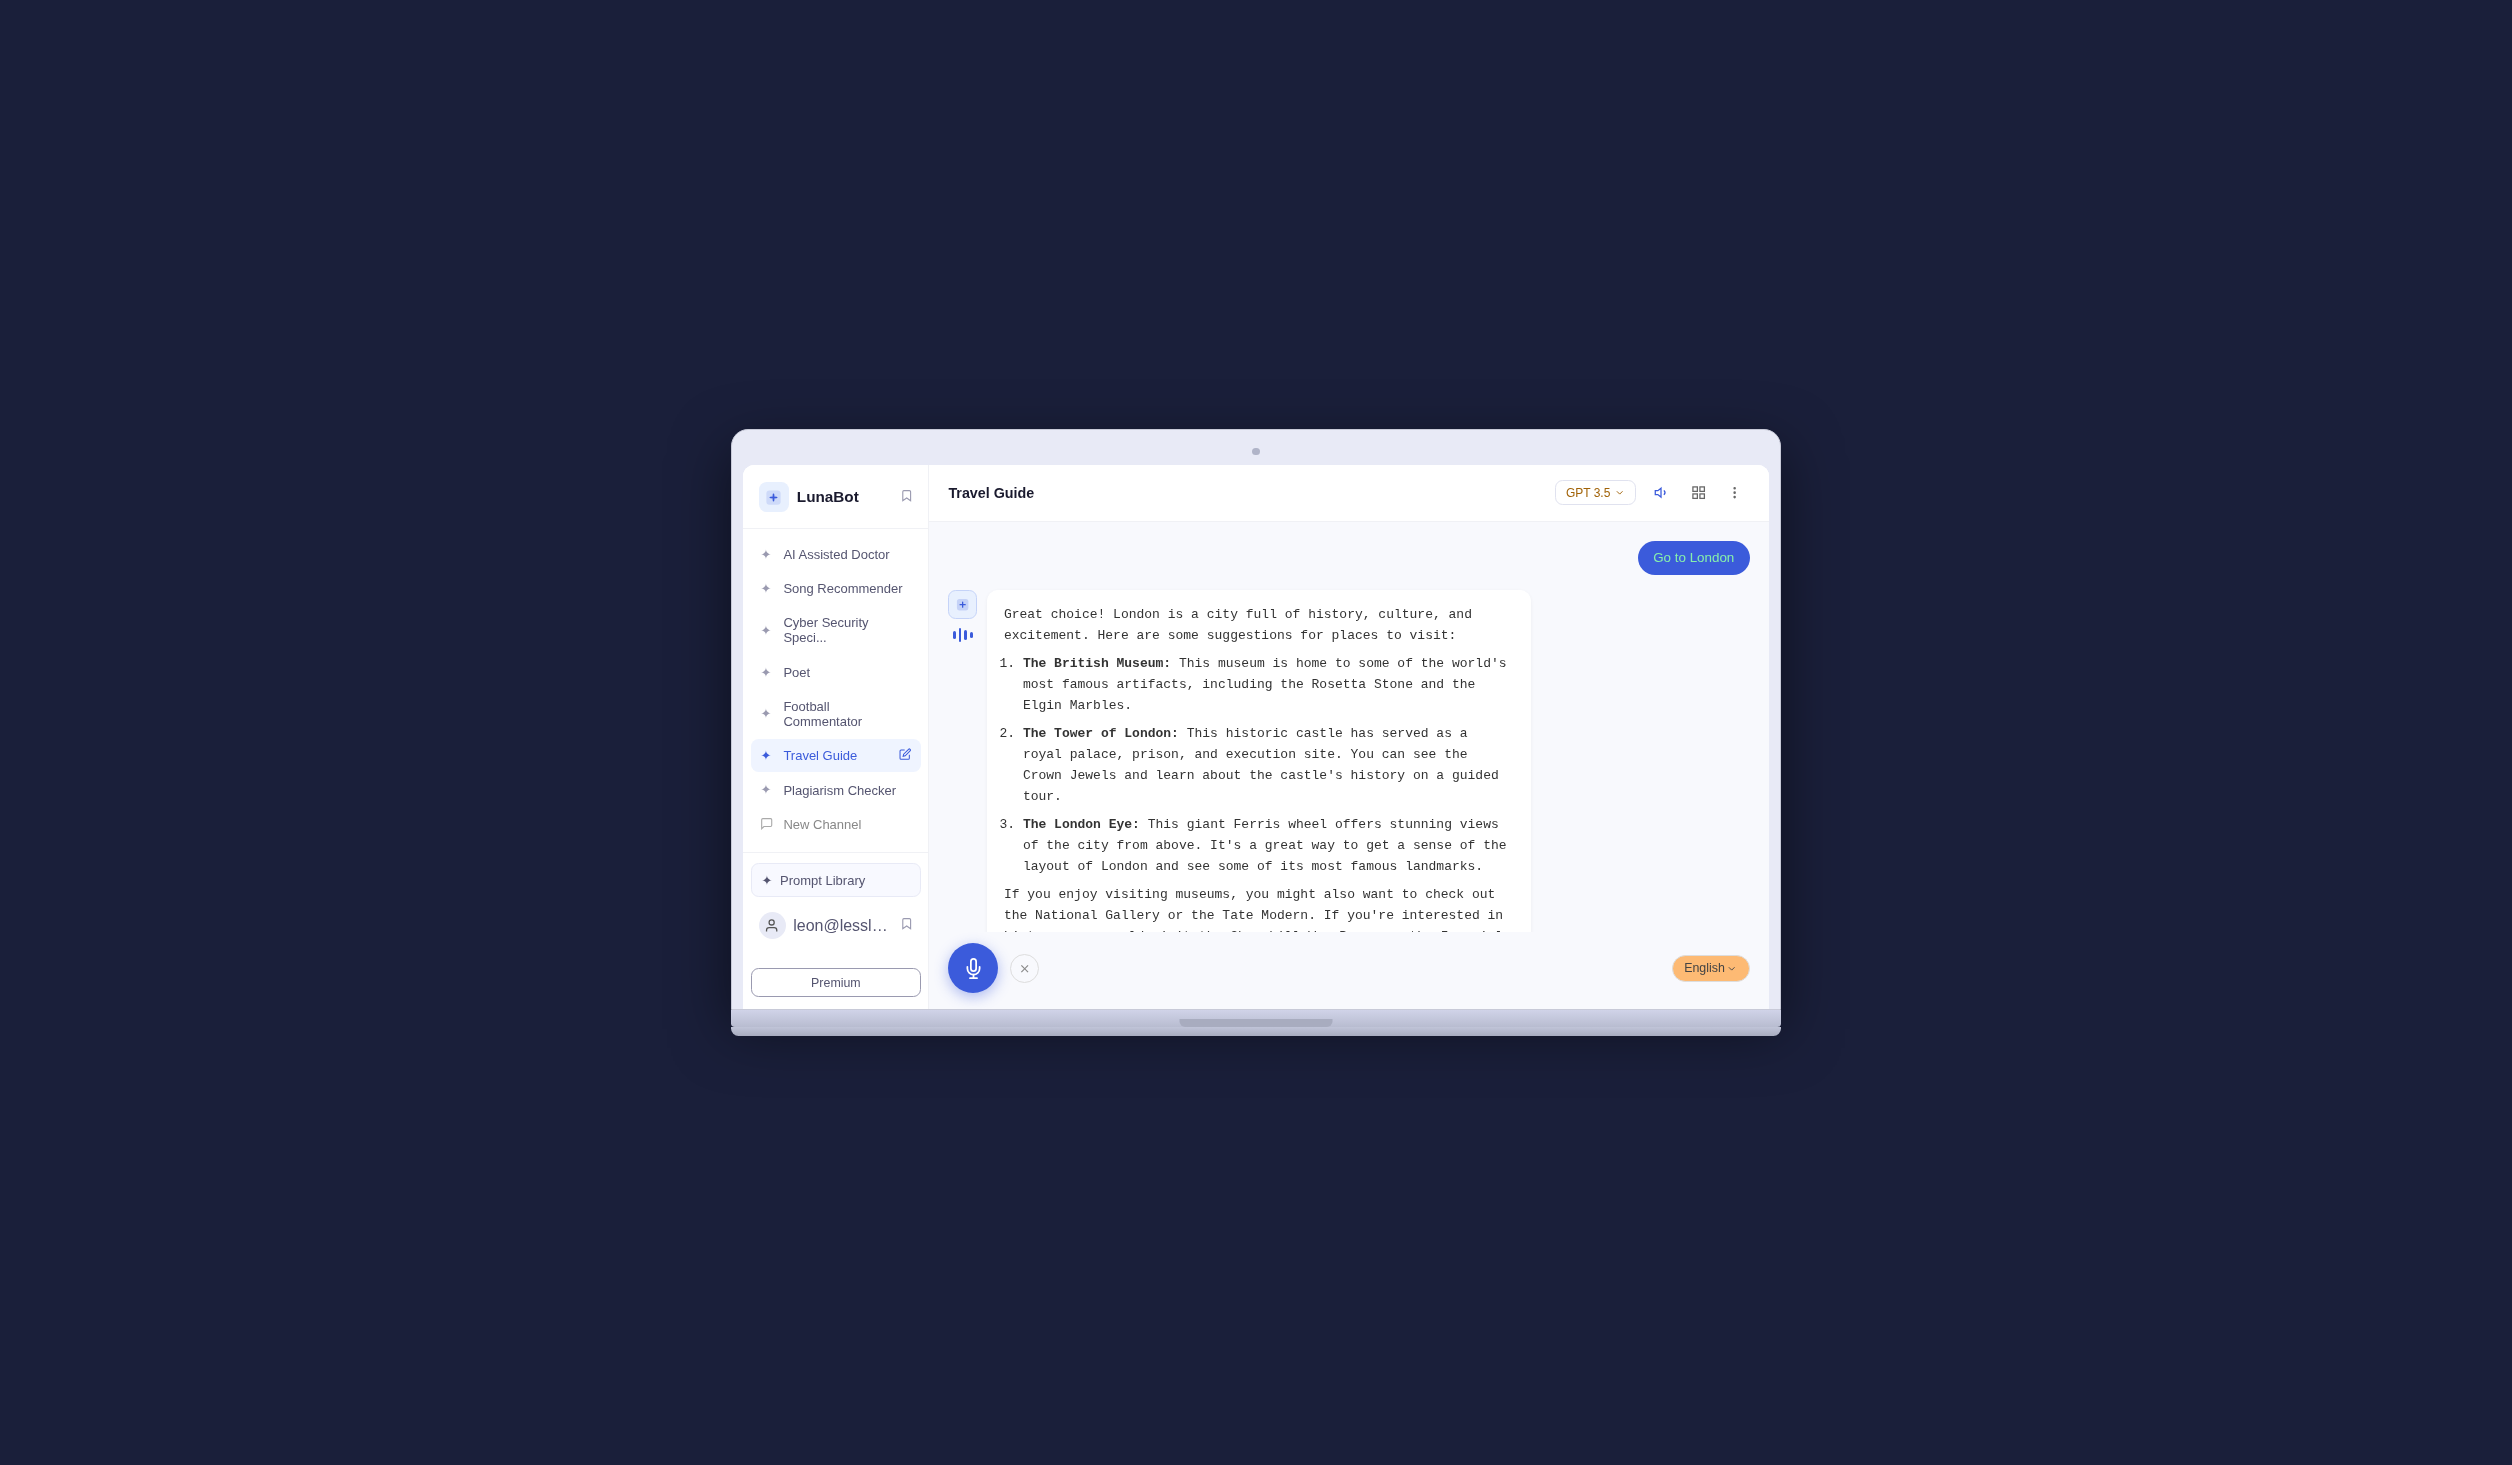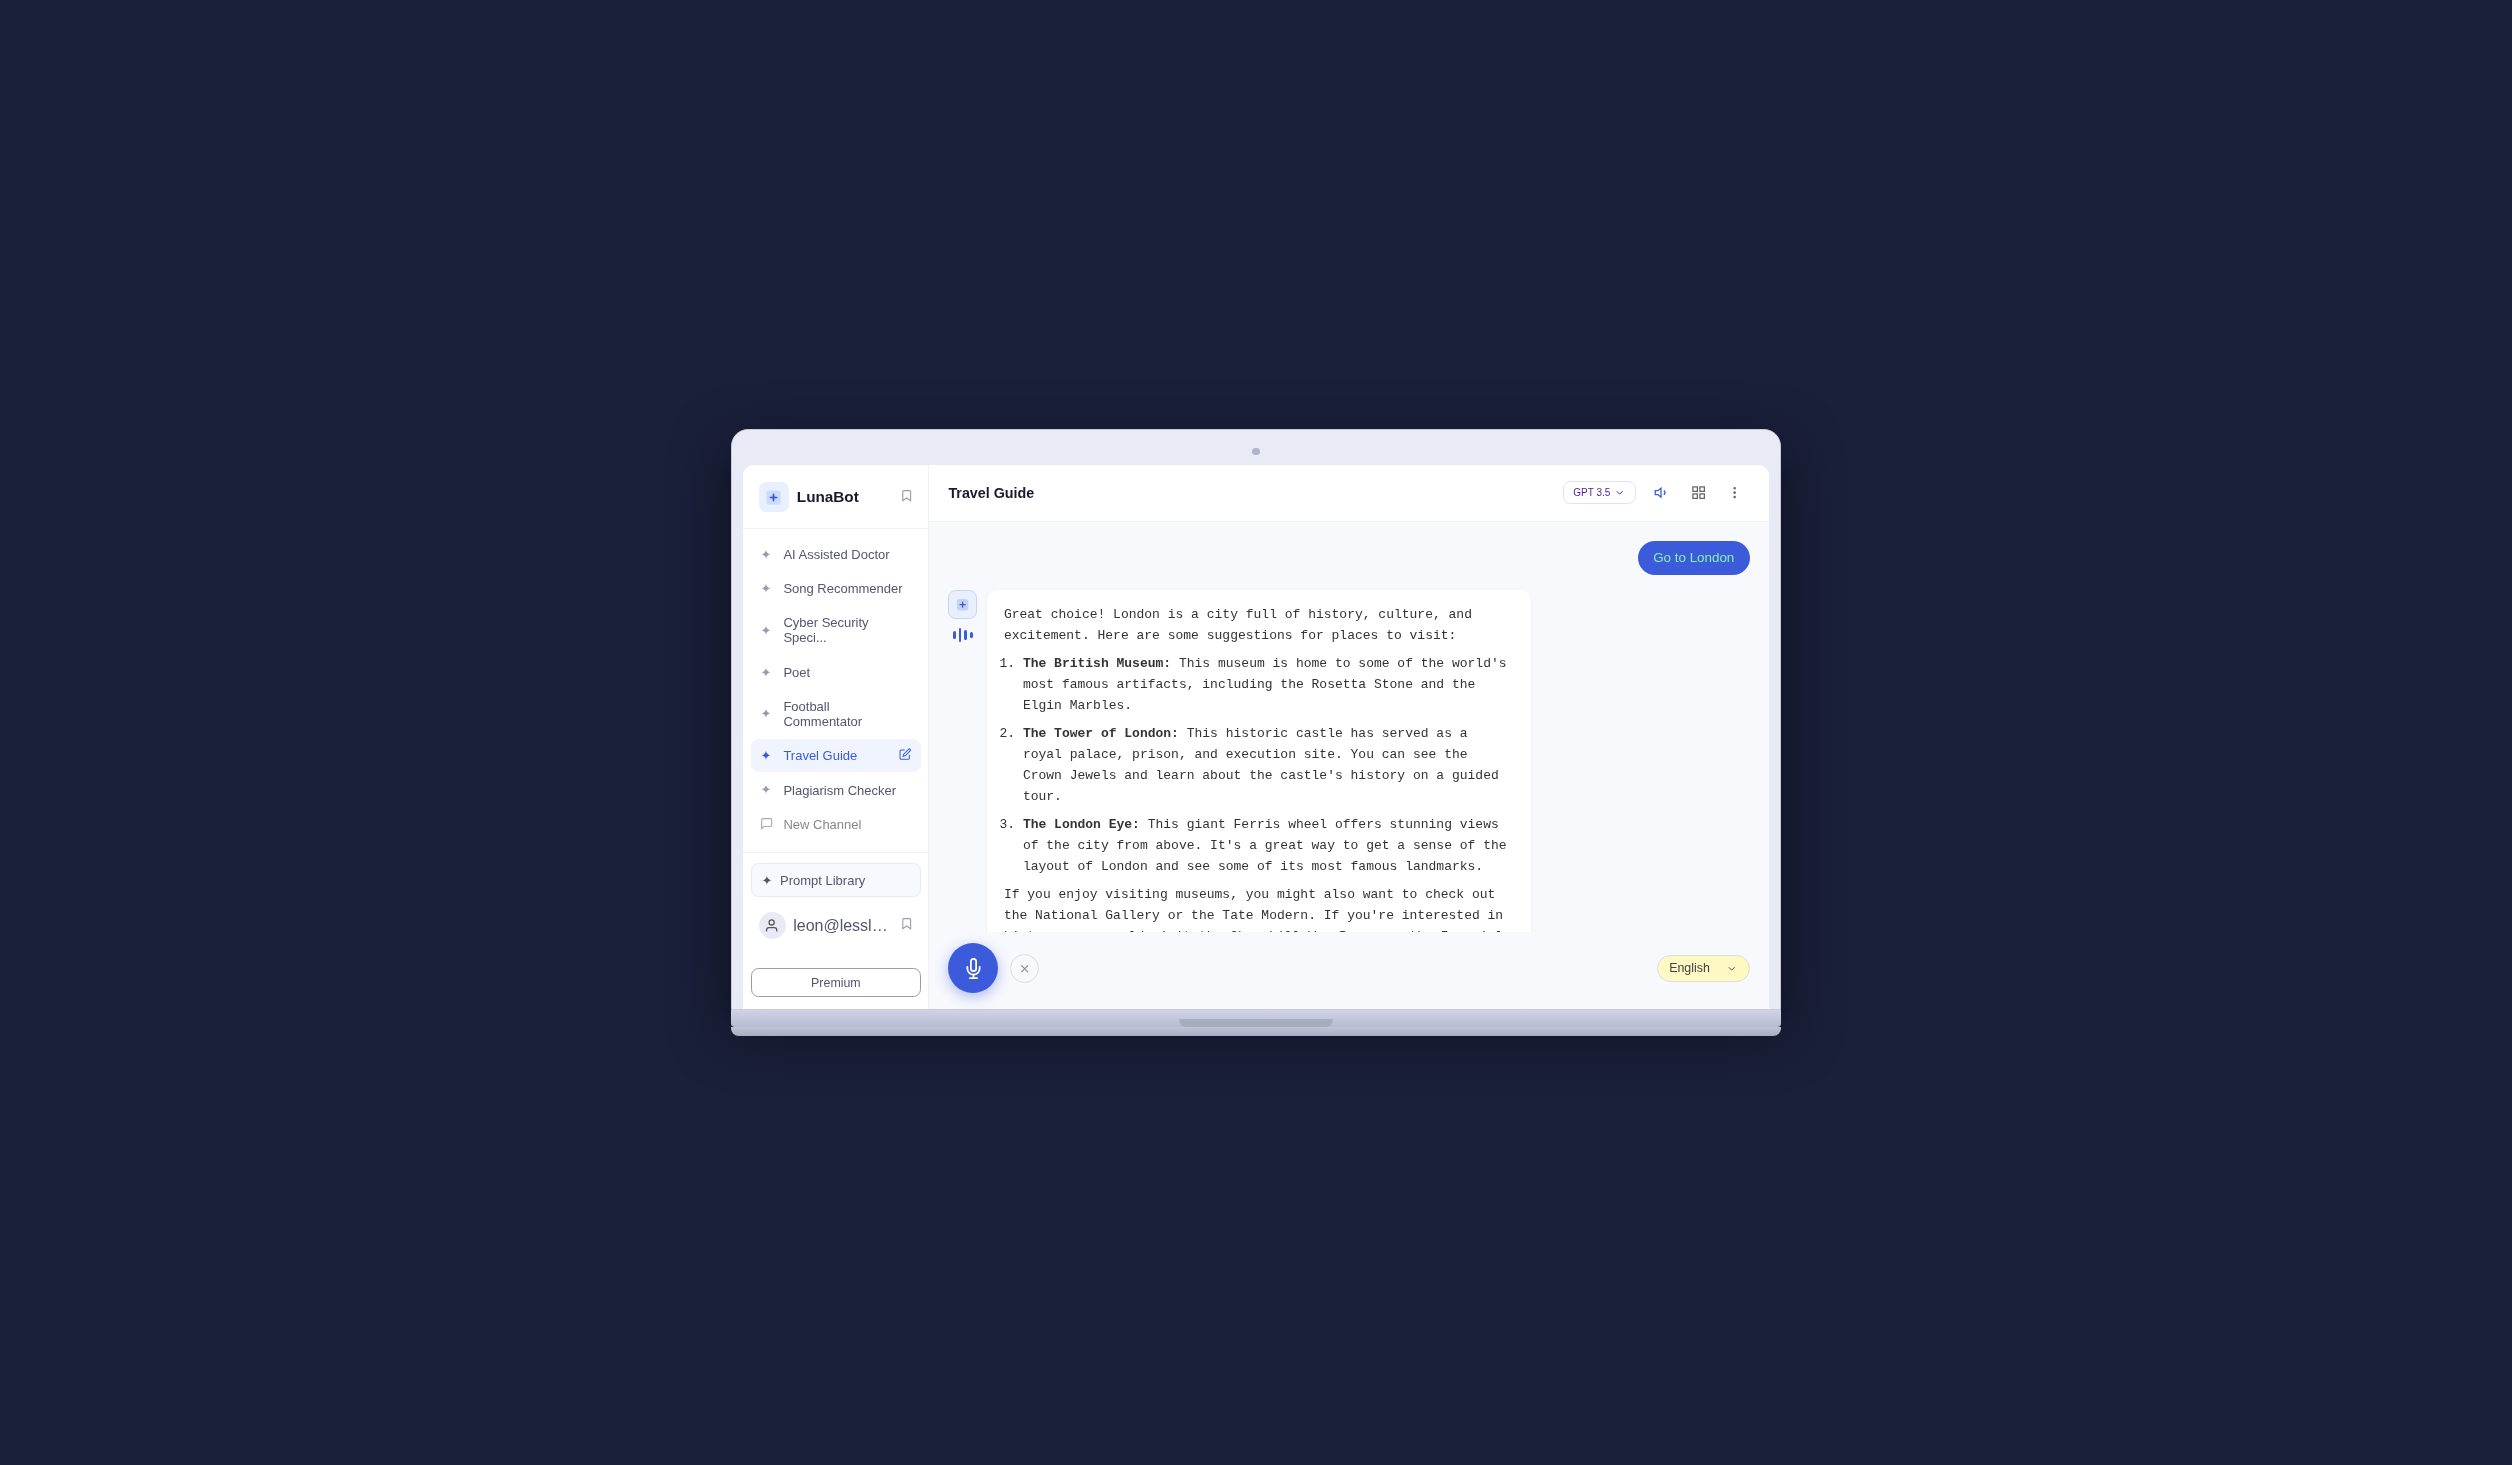--- a/index.html
+++ b/index.html
@@ -230,22 +230,22 @@
       flex: 1;
     }
 
     .model-selector {
       display: flex;
       align-items: center;
       gap: 3.8px;
       padding: 4.8px 9.5px;
       border: 1px solid #e0e2ef;
       border-radius: 7.6px;
-      font-size: 10px;
-      color: #4c1d95;
+      font-size: 12px;
+      color: #a16207;
       cursor: pointer;
       background: #fff;
     }
 
     .header-actions {
       display: flex;
       align-items: center;
       gap: 7.6px;
       margin-left: 11.4px;
     }
@@ -372,28 +372,28 @@
       justify-content: center;
       cursor: pointer;
       color: #888;
       border-radius: 50%;
       border: 1px solid #ddd;
     }
 
     .language-selector {
       display: flex;
       align-items: center;
-      gap: 16px;
+      gap: 1px;
       padding: 5.7px 11.4px;
       border: 1px solid #ddd;
       border-radius: 19px;
       font-size: 12.4px;
       color: #444;
       cursor: pointer;
-      background: #fef9c3;
+      background: #fdba74;
       margin-left: auto;
     }
 
     .laptop-base {
       background: linear-gradient(to bottom, #d0d3e8, #b8bcd0);
       height: 17px;
       border-radius: 0 0 3.8px 3.8px;
       position: relative;
     }
 

